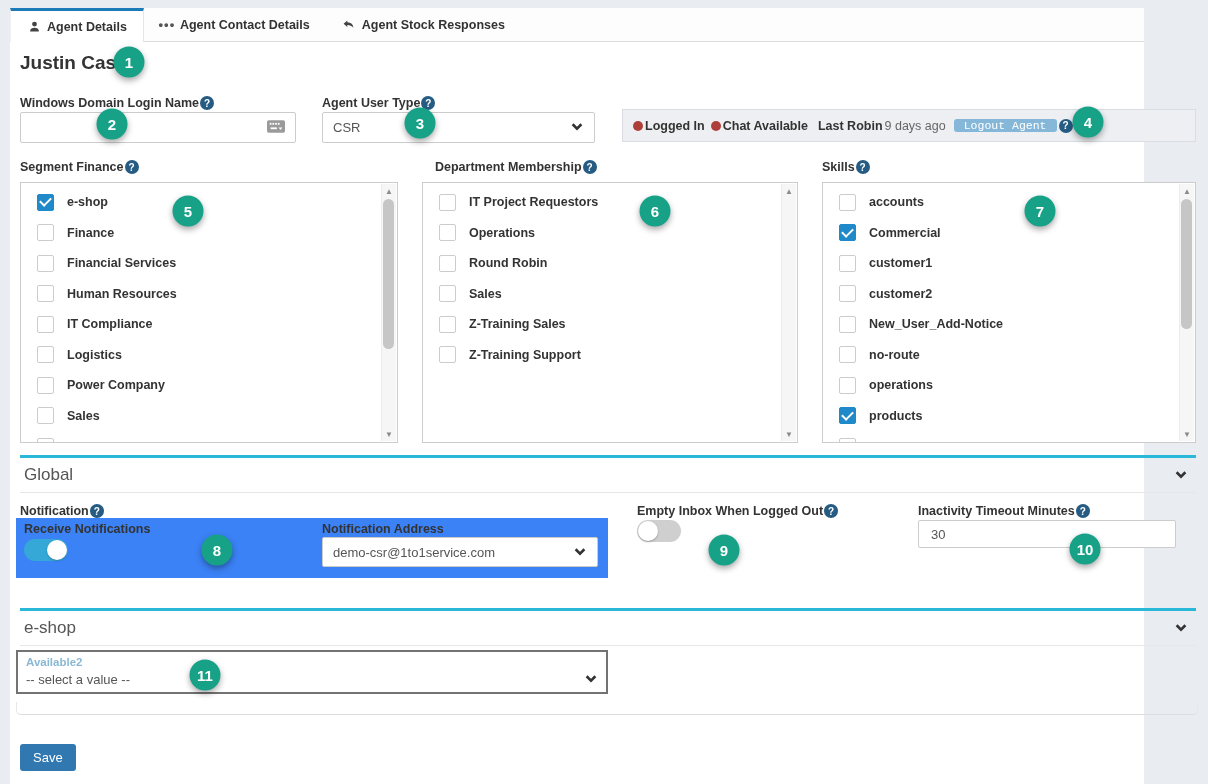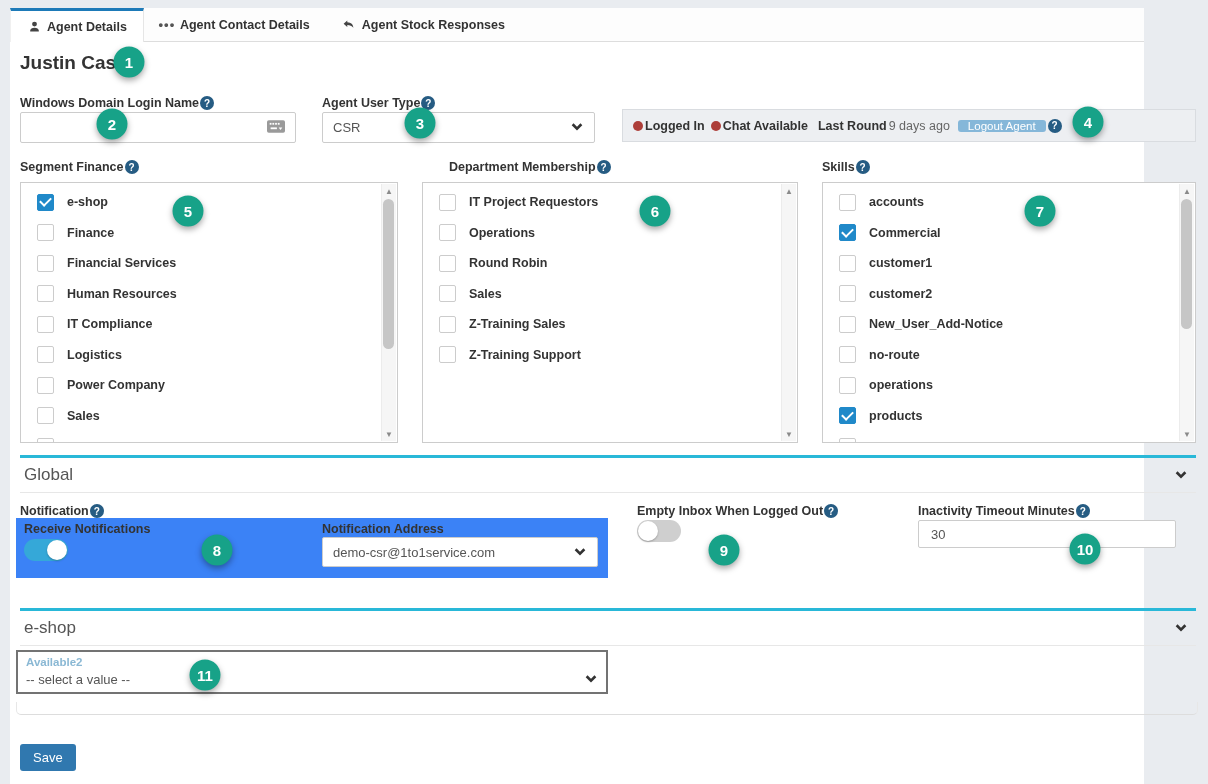--- a/index.html
+++ b/index.html
@@ -39,21 +39,21 @@
   .selbox{justify-content:space-between;cursor:pointer;}
   .kbd-icon svg{width:18px;height:13px;}
 
   
   .statusbar{position:absolute;left:622px;top:109px;width:574px;height:33px;background:#edeff2;
     border:1px solid #d9dce0;box-sizing:border-box;display:flex;align-items:center;gap:2px;padding:0 10px;}
   .dot{width:10px;height:10px;border-radius:50%;background:#ad3e39;flex:0 0 auto;}
   .st-strong{font-weight:700;font-size:12.5px;color:#333;}
   .st-dim{font-size:12.5px;color:#666;}
   .logout-btn{background:#85b7d9;color:#fff;border:none;border-radius:3px;font-size:11.5px;
-    padding:0 10px;cursor:pointer;font-family:Liberation Sans, sans-serif;}
+    padding:0 10px;cursor:pointer;font-family:Liberation Mono, monospace;}
 
   
   .listbox{position:absolute;border:1px solid #ccc;background:#fff;box-sizing:border-box;
     overflow:hidden;padding-top:4px;}
   .lrow{height:30.5px;display:flex;align-items:center;padding-left:16px;gap:13px;}
   .cb{width:17px;height:17px;border:1px solid #ccc;border-radius:2px;background:#fff;box-sizing:border-box;
     display:inline-flex;align-items:center;justify-content:center;cursor:pointer;flex:0 0 auto;}
   .cb.checked{background:#2089c9;border-color:#2089c9;}
   .cb.checked::after{content:"";width:9px;height:5px;border-left:2px solid #fff;border-bottom:2px solid #fff;
     transform:rotate(-45deg);margin-top:-3px;}
@@ -161,21 +161,21 @@
       <svg viewBox="0 0 16 16">
           <polyline points="3,6 8,11 13,6"></polyline>
         </svg></span>
   </div>
 
   <div class="statusbar">
     <span class="dot"></span>
     <span class="st-strong">Logged In</span>
     <span class="dot" style="margin-left:4px;"></span>
     <span class="st-strong">Chat Available</span>
-    <span class="st-strong" style="margin-left:8px;">Last Round</span>
+    <span class="st-strong" style="margin-left:8px;">Last Robin</span>
     <span class="st-dim">9 days ago</span>
     <button class="logout-btn" style="margin-left:6px;">Logout Agent</button>
     <span class="help">?</span>
   </div>
 
   <div class="abs lbl" style="left:20px;top:160px;">
     <span>Segment Finance</span>
     <span class="help">?</span>
   </div>
   <div class="listbox" style="left:20px;top:182px;width:378px;height:261px;">
@@ -224,21 +224,21 @@
     <div class="lrow">
       <span class="cb"></span>
     </div>
     <div class="sbar">
       <span class="sarrow up">▲</span>
       <span class="sarrow down">▼</span>
       <span class="sthumb" style="top:15px;height:150px;"></span>
     </div>
   </div>
 
-  <div class="abs lbl" style="left:420px;top:160px;padding-left:29px;">
+  <div class="abs lbl" style="left:406px;top:160px;padding-left:29px;">
     <span>Department Membership</span>
     <span class="help">?</span>
   </div>
   <div class="listbox" style="left:422px;top:182px;width:376px;height:261px;">
     <div>
 
         <div class="lrow">
           <span class="cb"></span>
           <span class="ltext">IT Project Requestors</span>
         </div>

